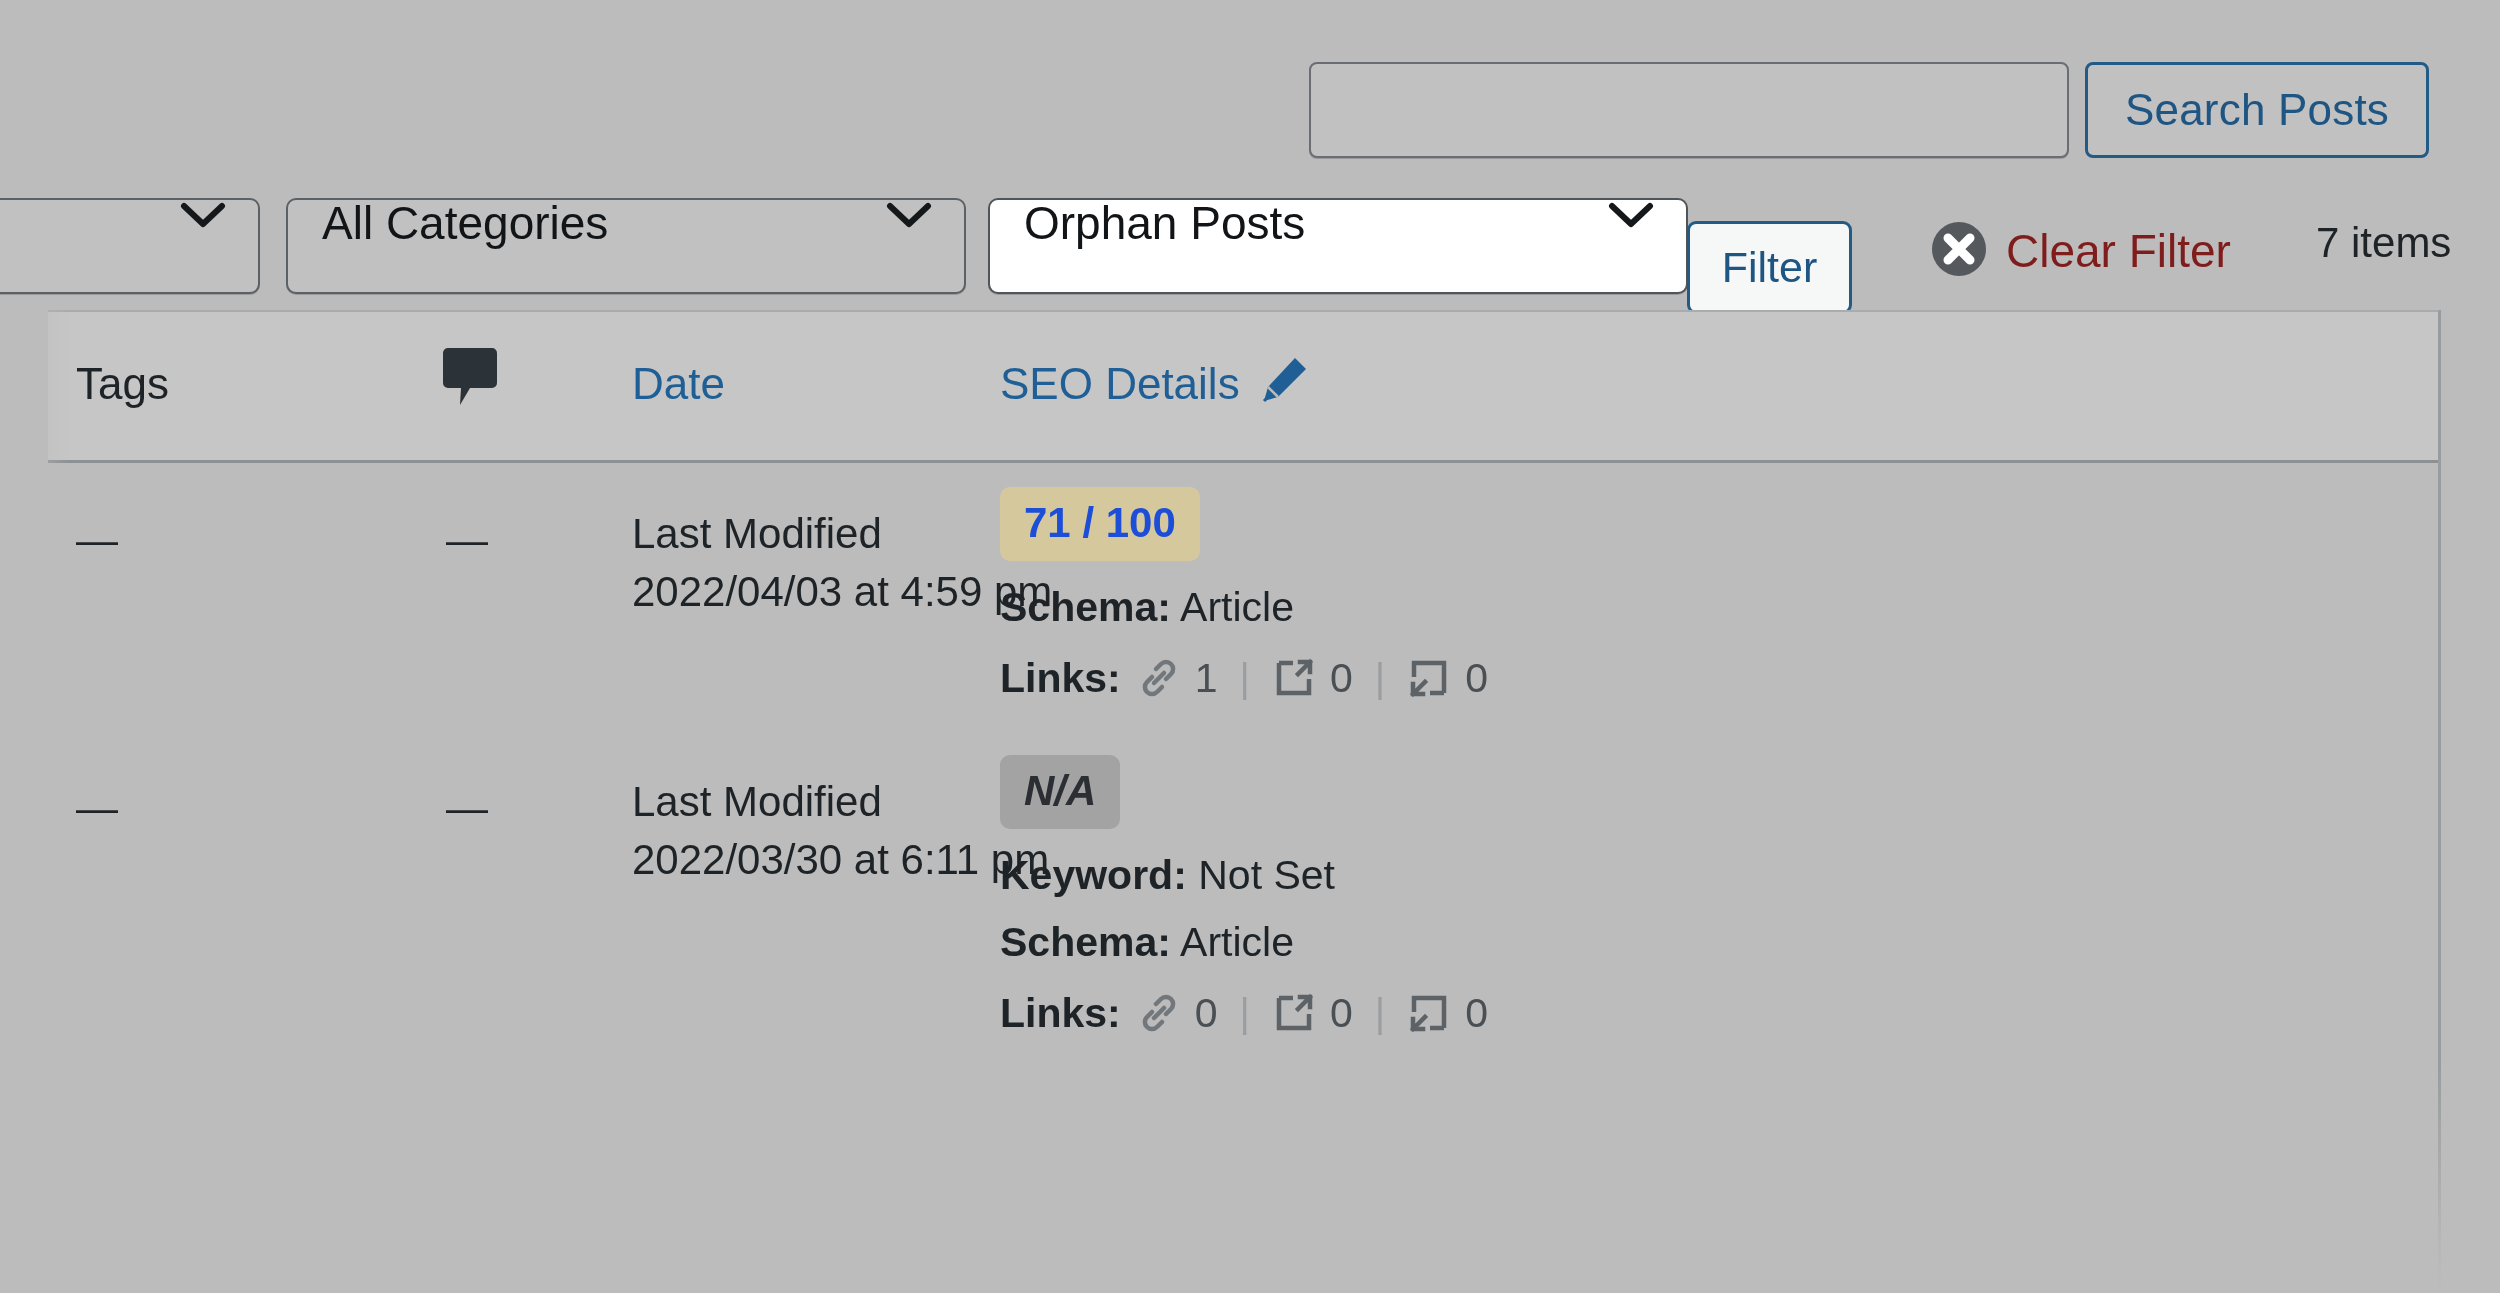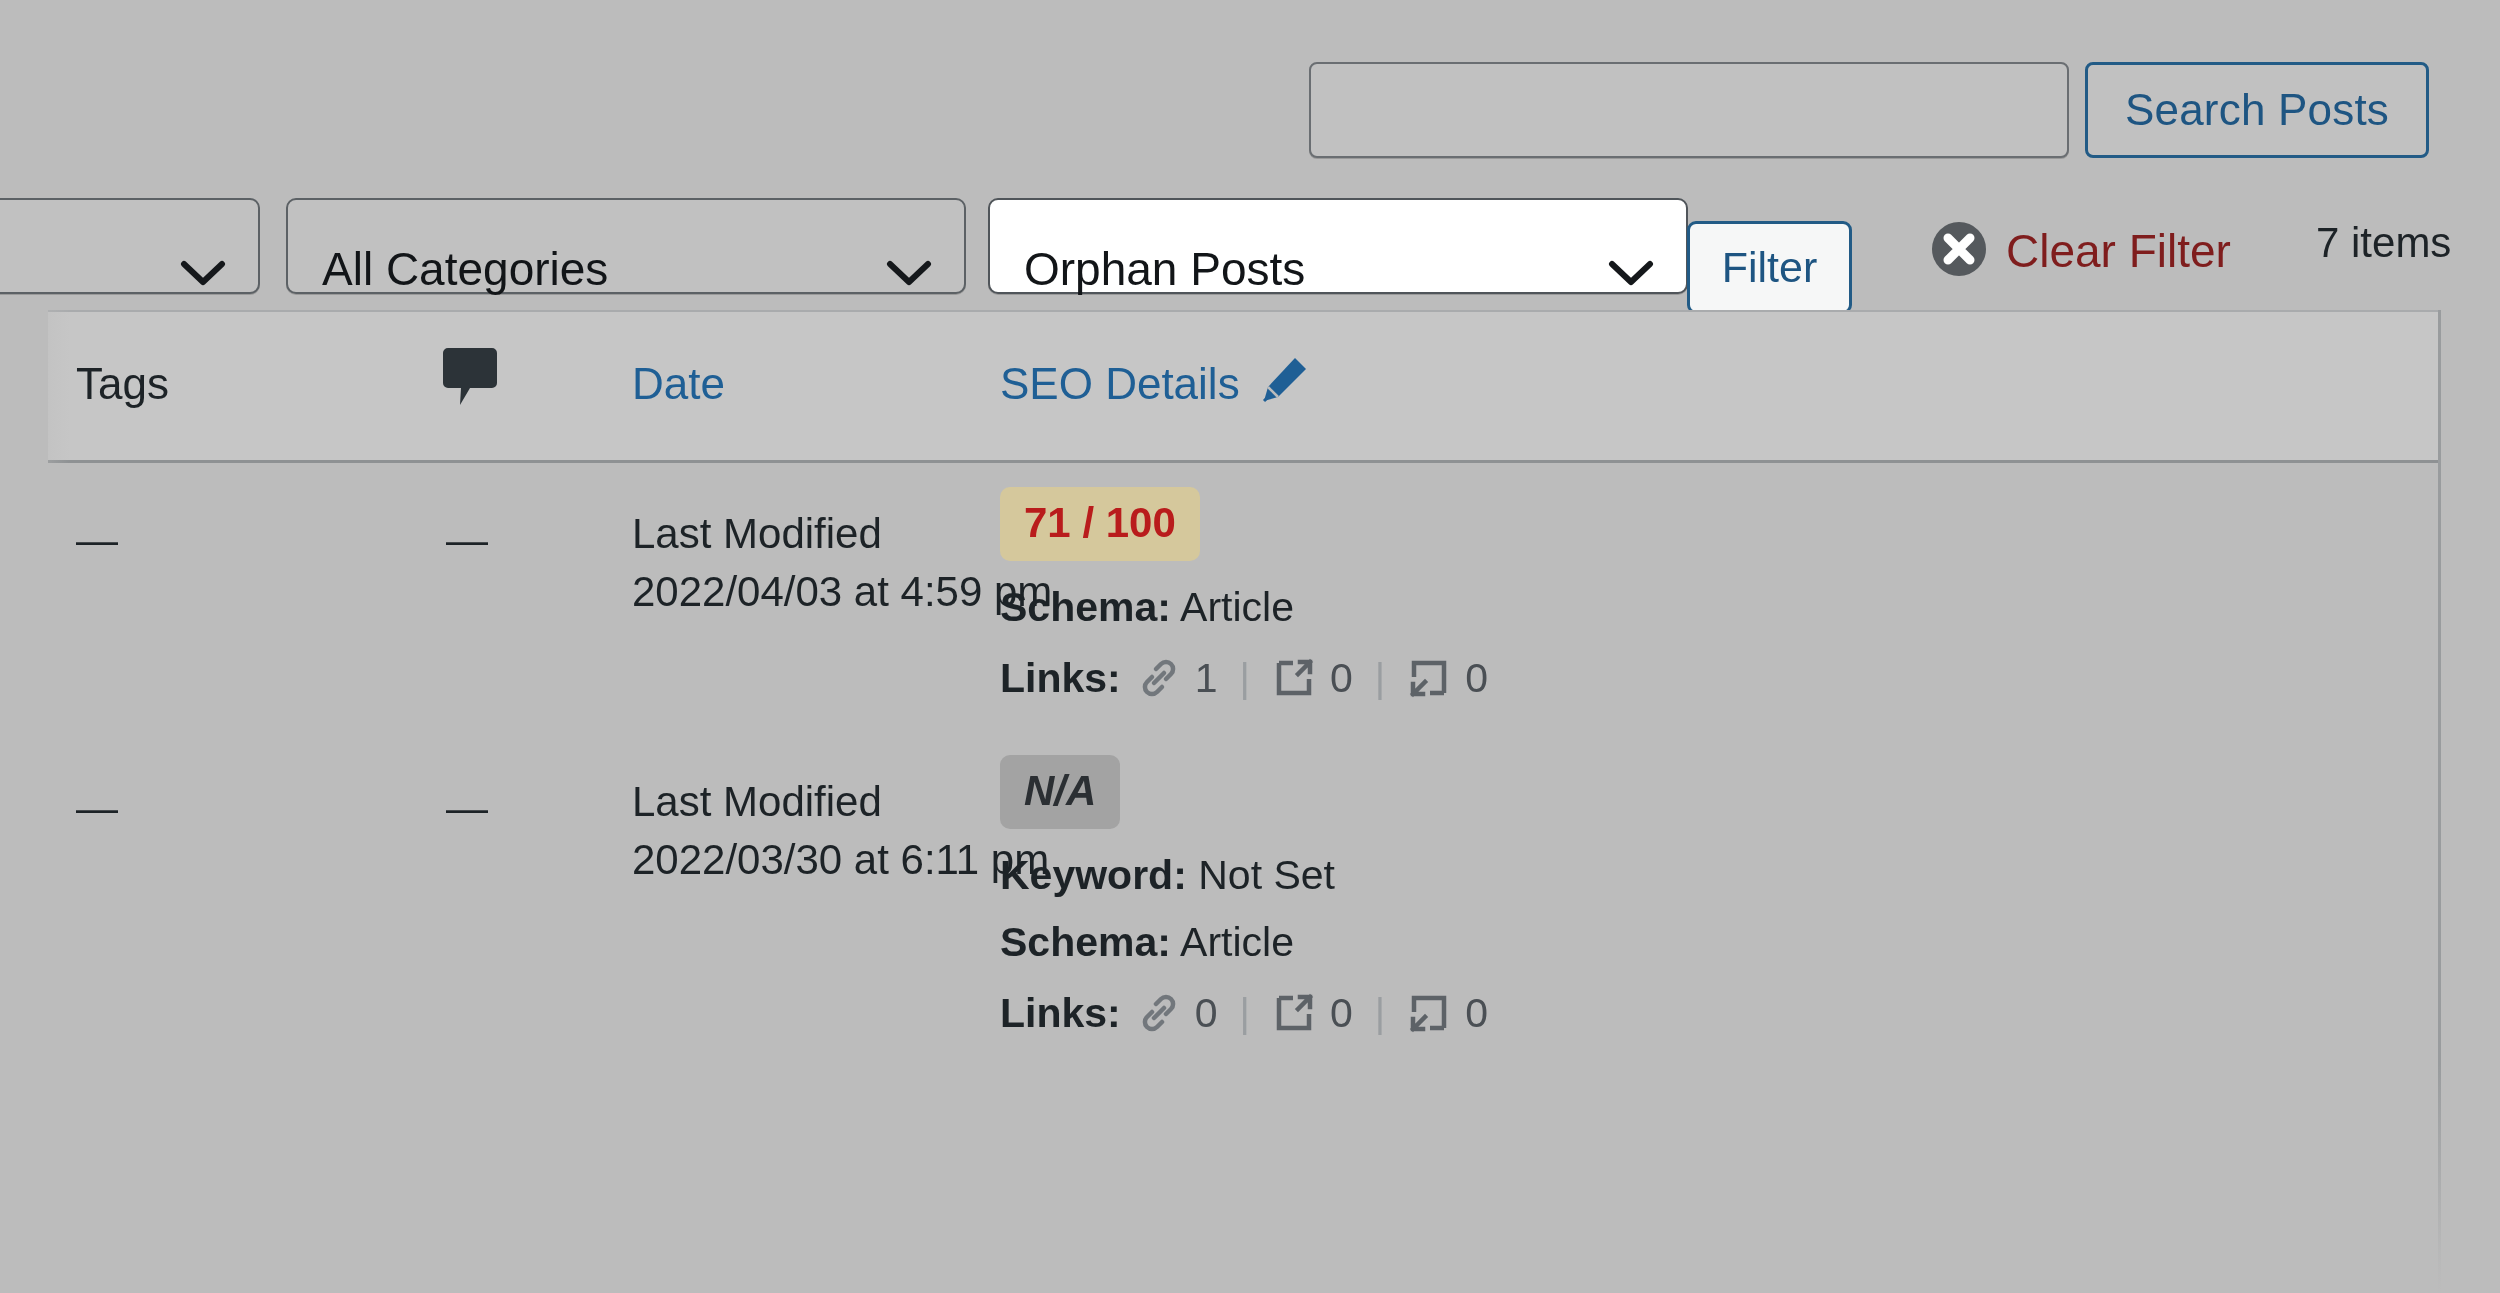--- a/index.html
+++ b/index.html
@@ -70,21 +70,21 @@
   }
   .select-box {
     position: absolute;
     top: 8px;
     height: 96px;
     box-sizing: border-box;
     border: 2px solid #5c6165;
     border-radius: 10px;
     background: #c1c1c1;
     display: flex;
-    align-items: flex-end;
+    align-items: flex-start;
     padding: 0 0 0 34px;
     box-shadow: 0 1px 0 rgba(0,0,0,0.18);
     cursor: pointer;
   }
   .select-box .sel-label {
     font-size: 46px;
     color: #121518;
     white-space: nowrap;
     flex: 1 1 auto;
     line-height: 1;
@@ -200,21 +200,21 @@
   .cell-seo { left: 952px; top: 24px; width: 1380px; }
 
   .score-badge {
     display: inline-block;
     border-radius: 10px;
     padding: 15px 24px 17px 24px;
     font-size: 42px;
     font-weight: bold;
     line-height: 1;
   }
-  .score-ok  { background: #d5c89c; color: #b91c1c; }
+  .score-ok  { background: #d5c89c; color: #1d4ed8; }
   .score-na  { background: #a3a3a3; color: #2b2f33; font-style: italic; }
 
   .seo-line {
     margin-top: 26px;
     font-size: 41px;
     color: #1d2327;
     line-height: 1;
     white-space: nowrap;
   }
   .seo-line b { font-weight: bold; }

